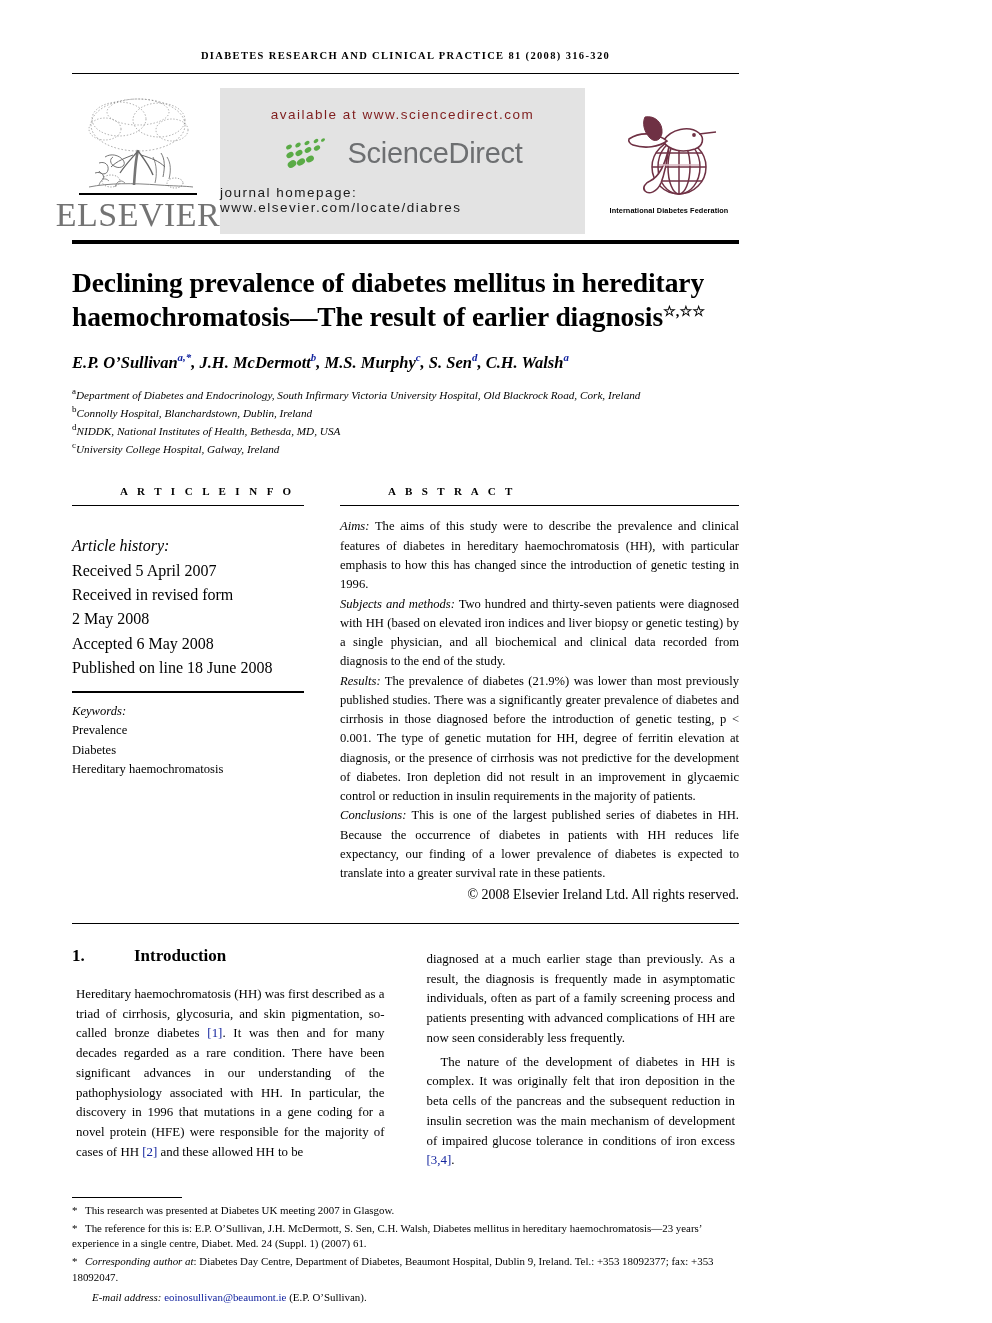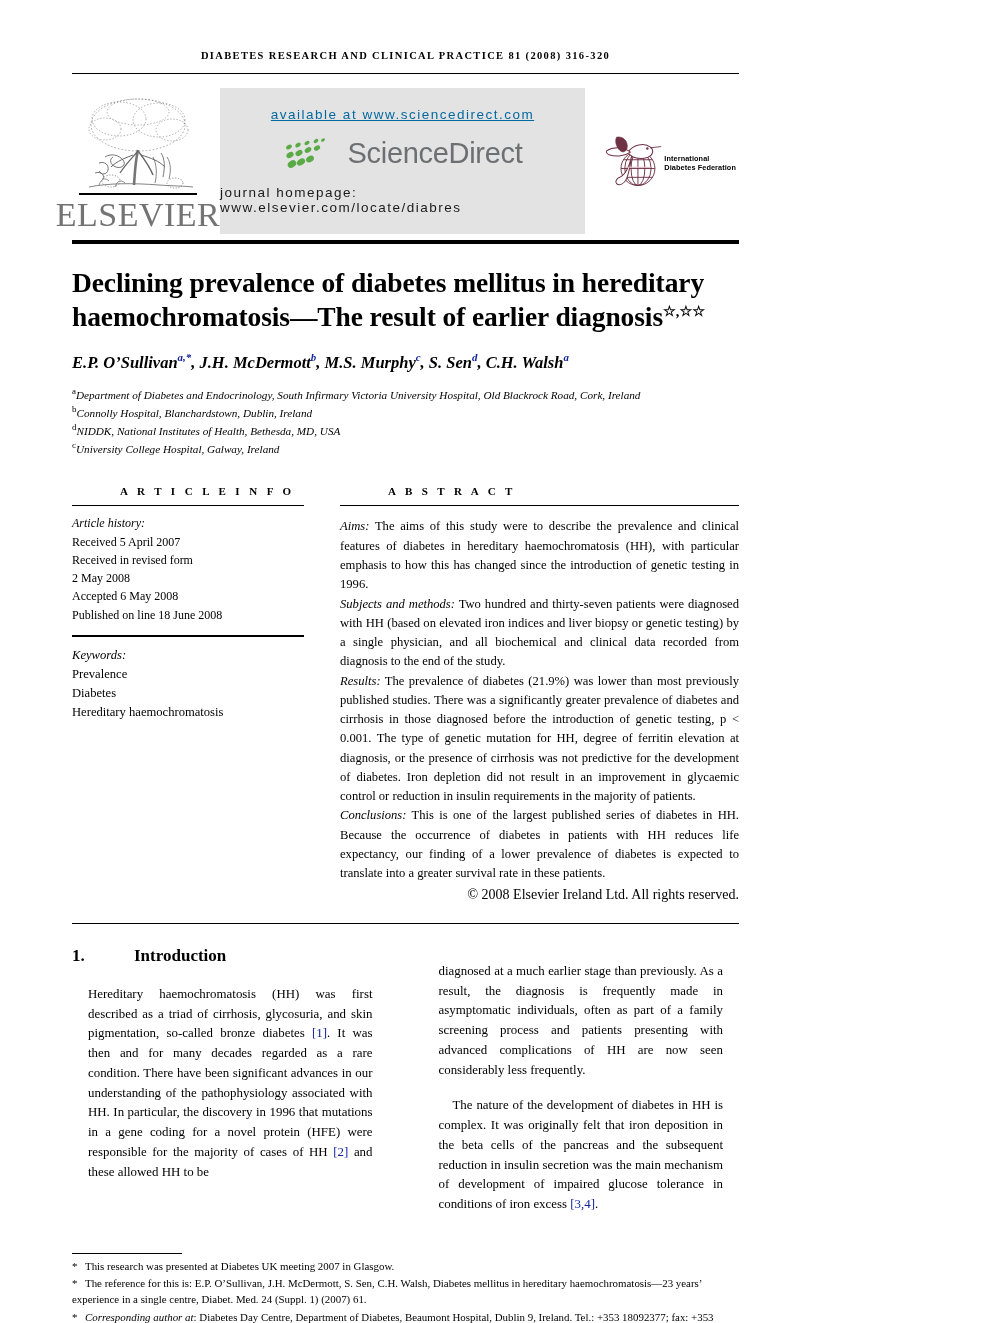--- a/index.html
+++ b/index.html
@@ -77,22 +77,21 @@
     display: flex;
     flex-direction: column;
     align-items: center;
     justify-content: space-between;
     padding: 19px 0 19px 0;
   }
   .sd-avail {
     font-family: "Liberation Sans", sans-serif;
     font-size: 13.5px;
     letter-spacing: 1.5px;
-    color: #0369a1;
-    text-decoration: underline;
+    color: #7f1d1d;
   }
   .sd-logo-row {
     display: flex;
     align-items: center;
     gap: 19px;
   }
   .sd-word {
     font-family: "Liberation Sans", sans-serif;
     font-size: 29px;
     color: #6d6f71;
@@ -102,21 +101,21 @@
     font-family: "Liberation Sans", sans-serif;
     font-size: 13.5px;
     letter-spacing: 1.5px;
     color: #1a1a1a;
   }
 
   .idf-block {
     width: 140px;
     flex: 0 0 140px;
     display: flex;
-    flex-direction: row;
+    flex-direction: column;
     align-items: center;
     justify-content: center;
   }
   .idf-caption {
     font-family: "Liberation Sans", sans-serif;
     font-size: 7.3px;
     font-weight: bold;
     color: #000;
     margin-top: 3px;
     letter-spacing: 0.1px;
@@ -181,23 +180,23 @@
     font-size: 11px;
     font-weight: bold;
     letter-spacing: 3.4px;
     margin-left: 48px;
   }
   .hr-thin {
     border-bottom: 1.5px solid #000;
     margin-top: 8px;
   }
   .info-body {
-    margin-top: 8px;
-    font-family: "Liberation Serif", serif;
-    font-size: 12px;
+    margin-top: 28px;
+    font-family: "Liberation Serif", serif;
+    font-size: 16px;
     line-height: 1.52;
   }
   .ital { font-style: italic; }
   .kw-block { margin-top: 11px; }
   .kw-rule { border-bottom: 2.4px solid #000; }
   .kw-body {
     margin-top: 9px;
     font-family: "Liberation Serif", serif;
     font-size: 12.6px;
     line-height: 1.52;
@@ -236,21 +235,21 @@
     font-weight: bold;
     font-size: 17px;
     margin-bottom: 19px;
   }
   .h1num { width: 62px; flex: 0 0 62px; }
   .body-p {
     font-family: "Liberation Serif", serif;
     font-size: 12.9px;
     line-height: 1.53;
     text-align: justify;
-    margin: 16px;
+    margin: 4px;
   }
   .body-p + .body-p { text-indent: 14px; }
   a.cite, .cite {
     color: #12239e;
     text-decoration: none;
   }
 
   
   .foot-rule {
     border-bottom: 1.3px solid #000;

